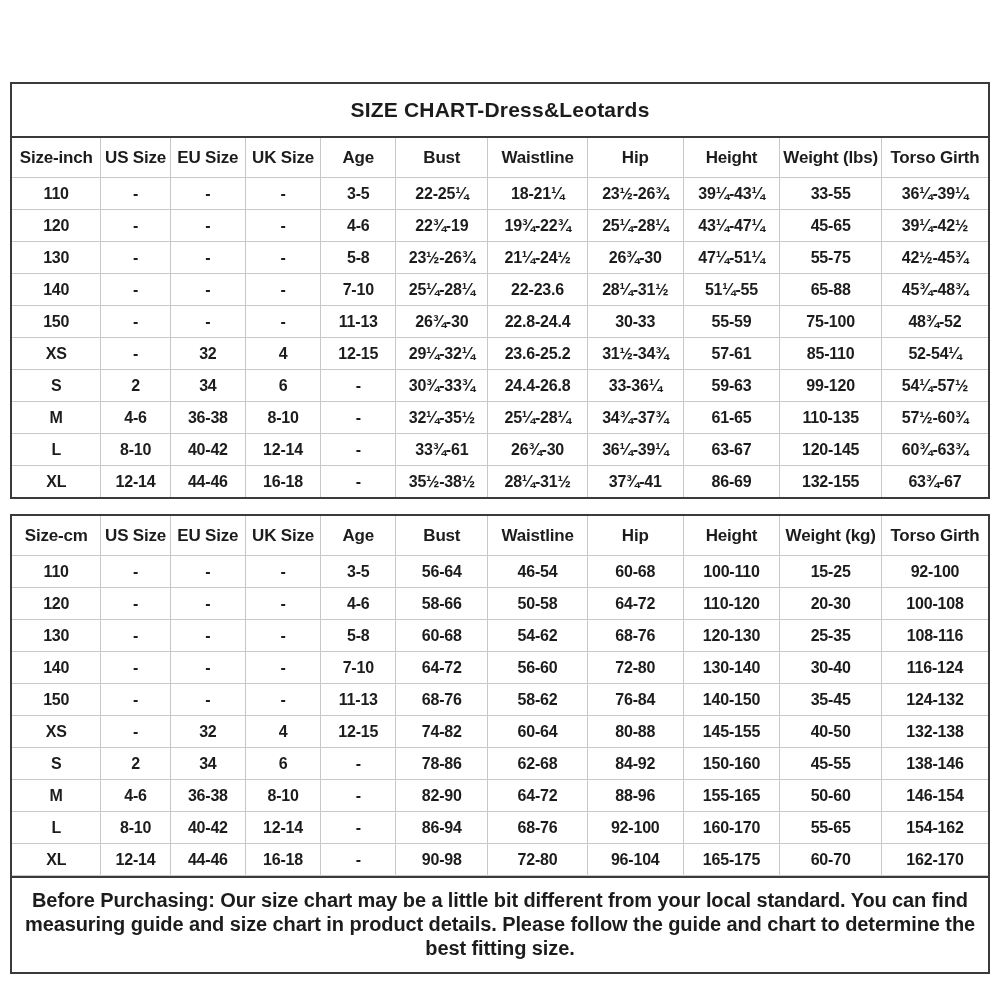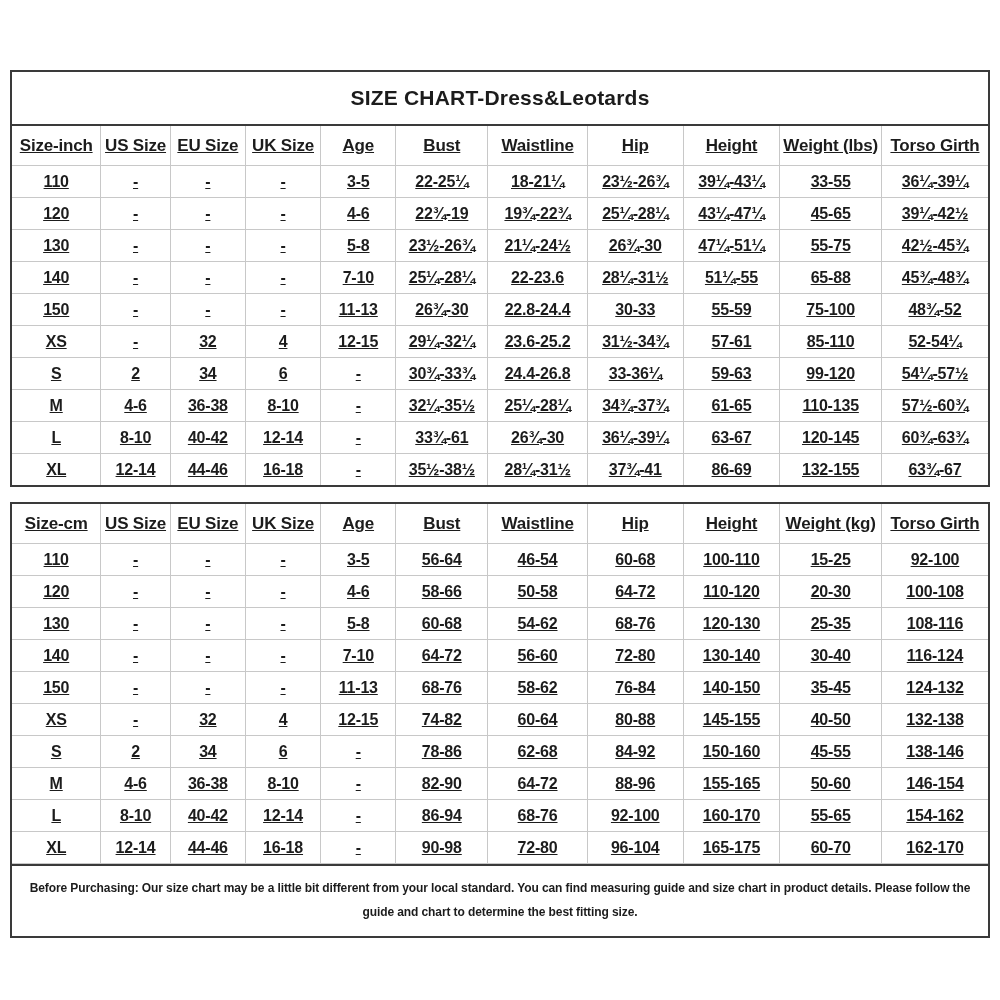--- a/index.html
+++ b/index.html
@@ -5,42 +5,41 @@
   html, body {
     margin: 0;
     padding: 0;
     background: #ffffff;
     width: 1000px;
     font-family: "Liberation Sans", sans-serif;
     color: #1c1c1c;
   }
   .sheet {
     width: 980px;
-    margin: 4px auto;
+    margin: 16px auto;
     padding-top: 66px;
   }
   .title-box {
     border: 2px solid #3a3a3a;
     border-bottom: none;
     height: 52px;
     display: flex;
     align-items: center;
     justify-content: center;
   }
   .title-box .title-text {
     font-size: 21px;
     font-weight: bold;
     letter-spacing: 0.2px;
   }
   table.size-table {
     width: 100%;
     border-collapse: collapse;
     table-layout: fixed;
     border: 2px solid #3a3a3a;
-    text-decoration: underline;
   }
   table.size-table th,
   table.size-table td {
     border: 1px solid #c8c8c8;
     text-align: center;
     vertical-align: middle;
     padding: 0 2px;
     overflow: hidden;
     white-space: nowrap;
     letter-spacing: -0.2px;
@@ -60,21 +59,21 @@
   }
   .cm-table-wrap .size-table {
     border-bottom: none;
   }
   .footer-box {
     border: 2px solid #3a3a3a;
     padding: 10px 12px 12px 12px;
     text-align: center;
   }
   .footer-box .footer-text {
-    font-size: 12px;
+    font-size: 20px;
     font-weight: 600;
     line-height: 24px;
     letter-spacing: -0.1px;
   }
 </style>
 </head>
 <body>
 
 <div class="sheet">
 

